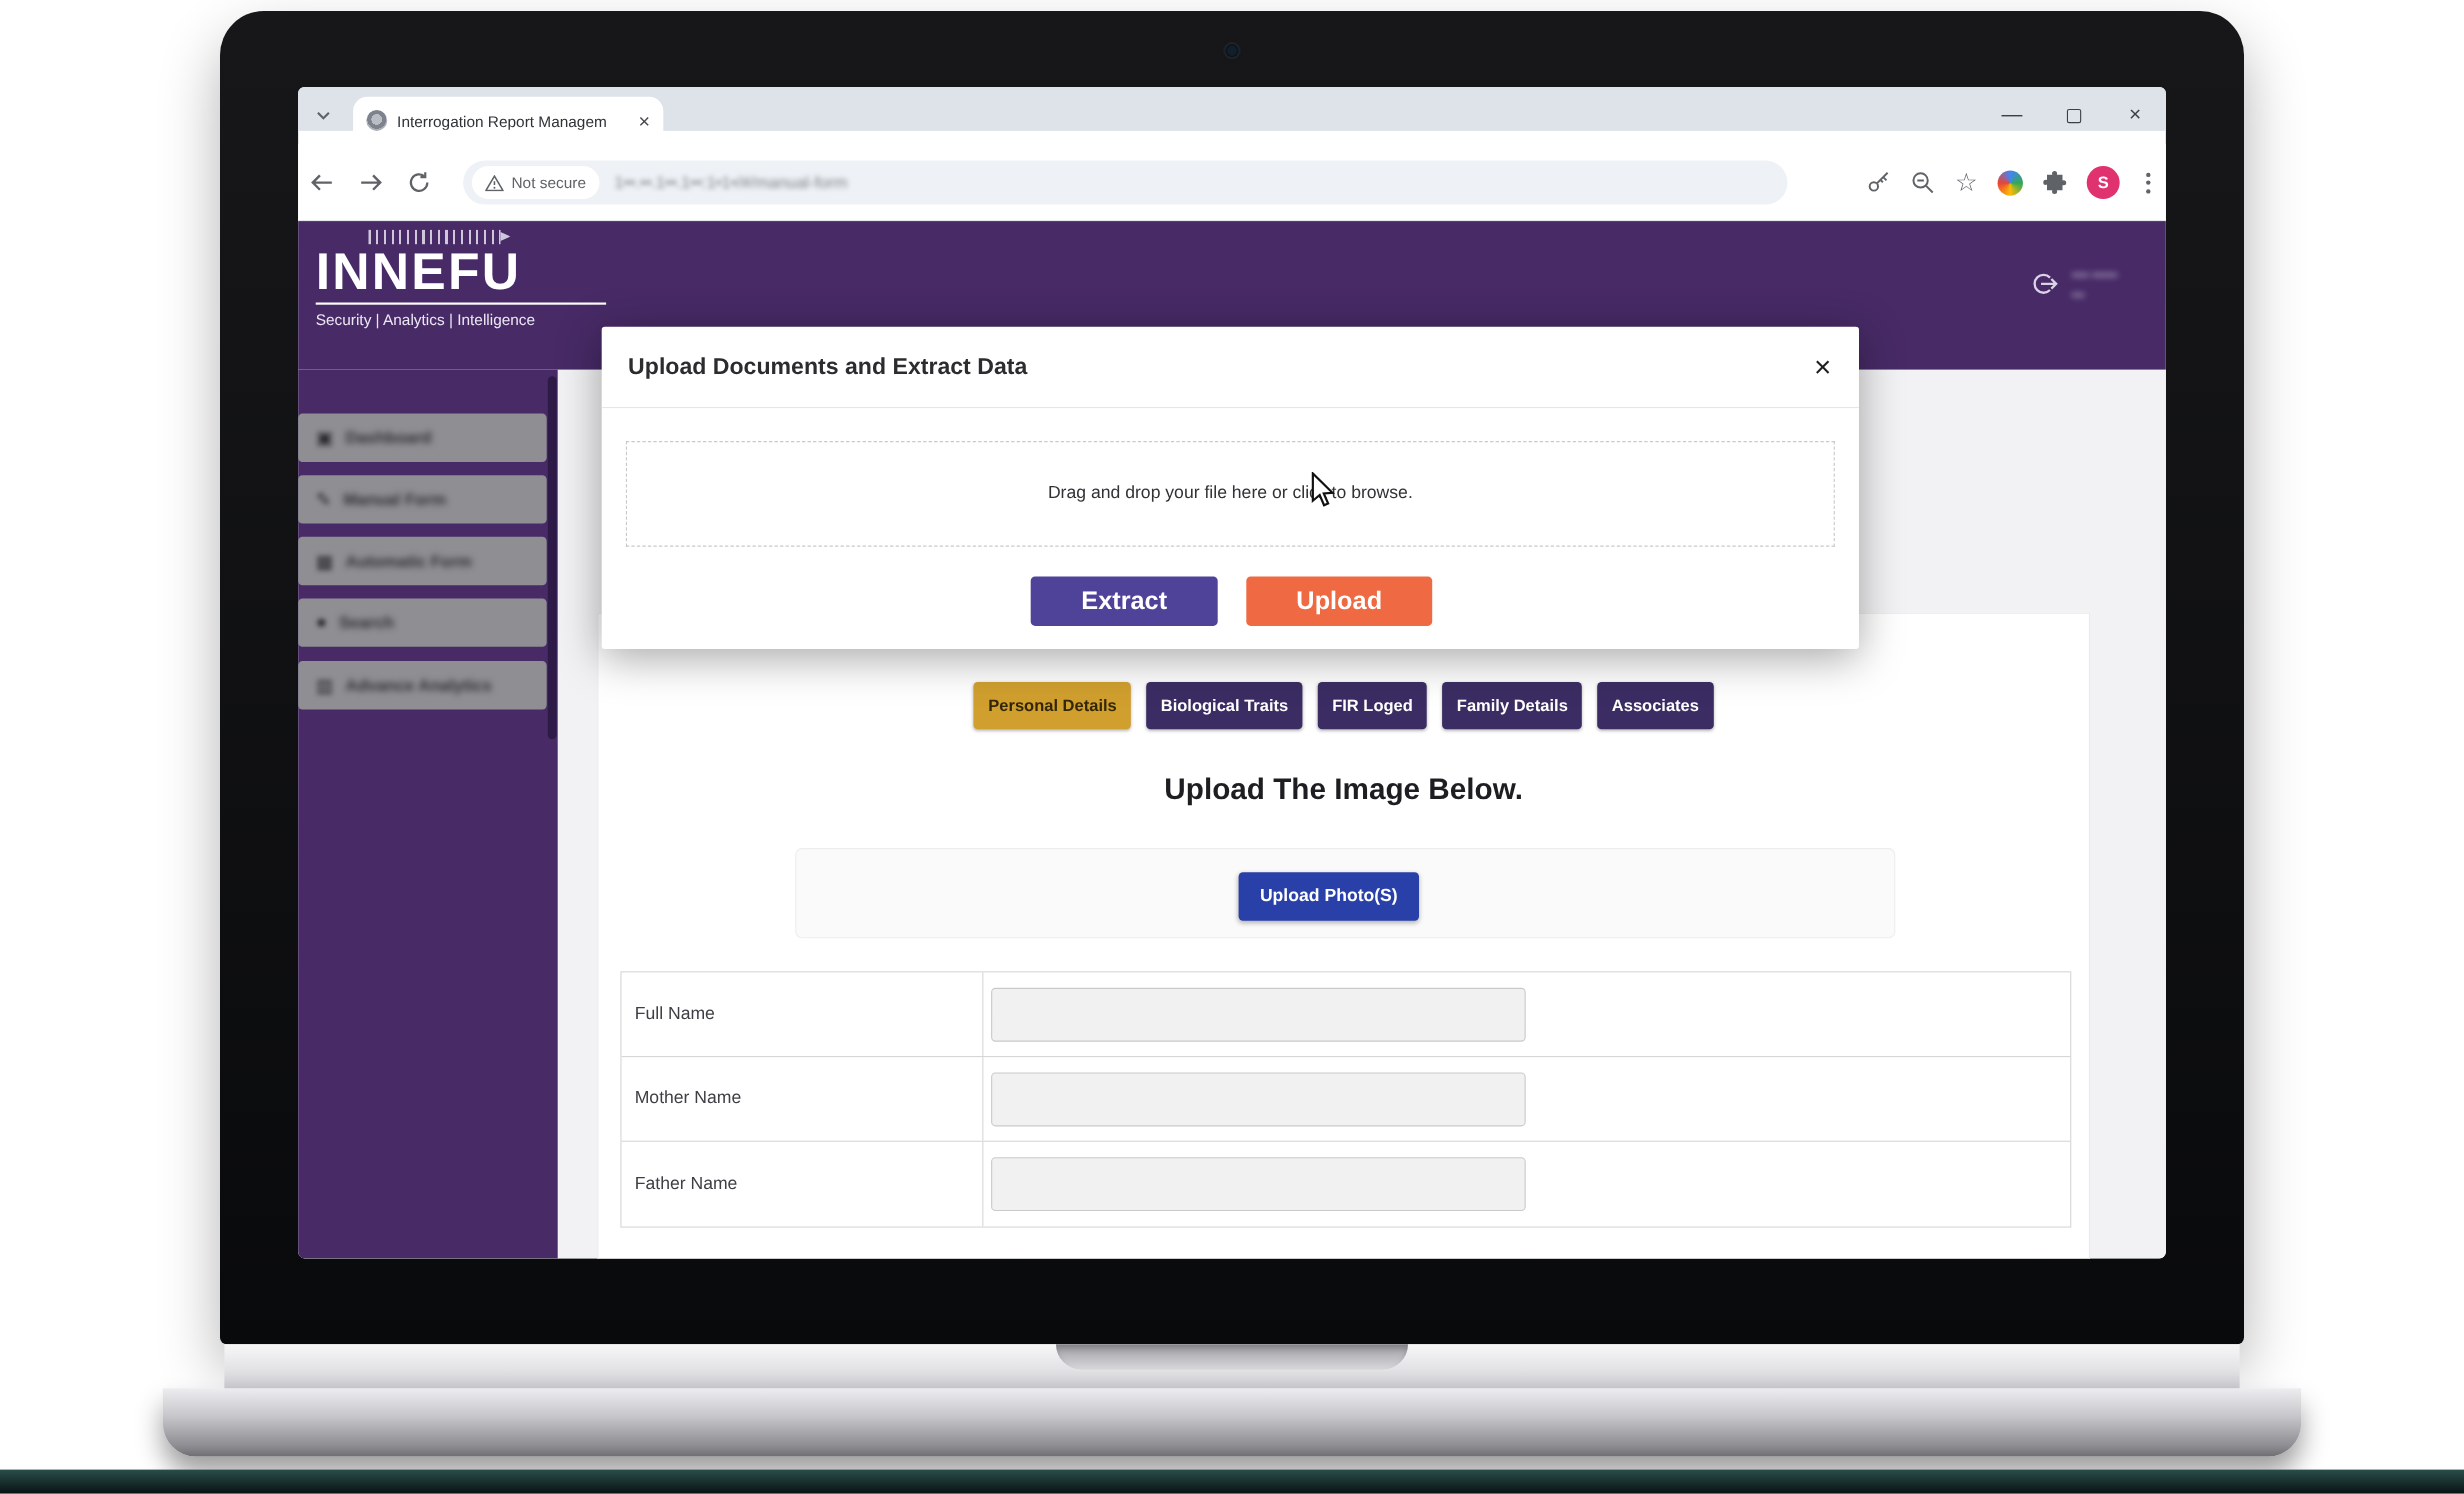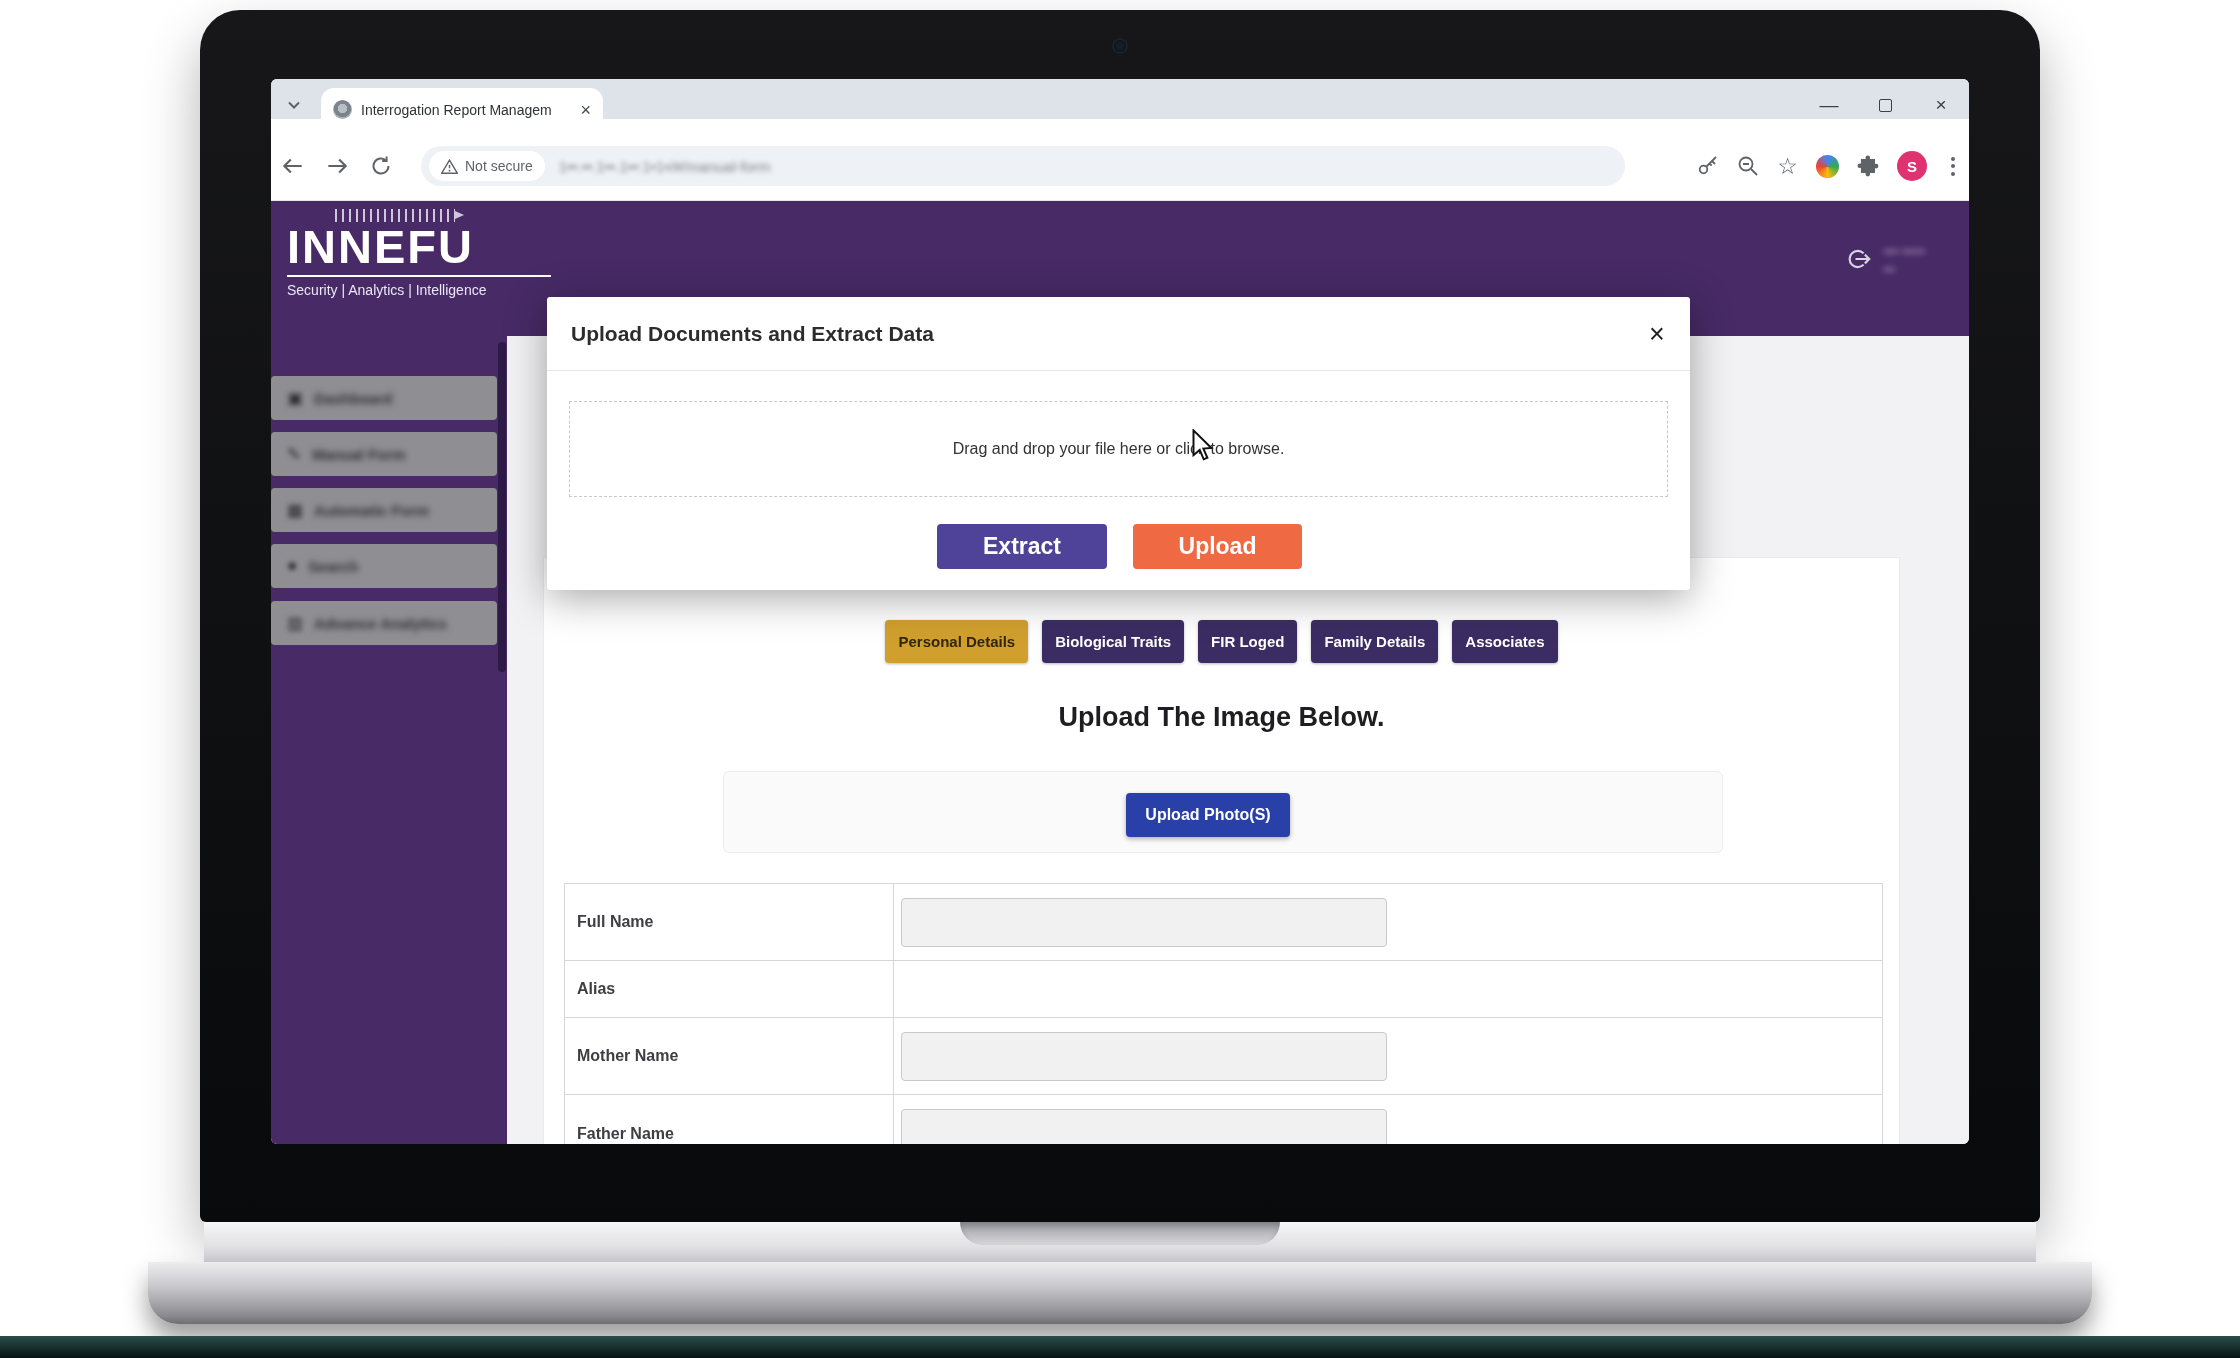--- a/index.html
+++ b/index.html
@@ -95,21 +95,21 @@
     border:1px solid #ededef;border-radius:6px;z-index:3;}
   .upload-btn{position:absolute;left:855px;top:714px;width:164px;height:44px;background:#2840a8;color:#fff;
     font-size:16px;font-weight:bold;border:none;border-radius:4px;display:flex;align-items:center;justify-content:center;
     box-shadow:0 2px 5px rgba(0,0,0,.3);z-index:4;}
 
   .form-table{position:absolute;left:293px;top:804px;width:1319px;border:1px solid #d6d6d8;background:#fff;z-index:3;}
   .frow{display:flex;border-bottom:1px solid #d6d6d8;}
   .frow:last-child{border-bottom:none;}
   .h77{height:77px;} .h57{height:57px;}
   .flabel{width:329px;border-right:1px solid #d6d6d8;display:flex;align-items:center;padding-left:12px;
-    font-size:16px;font-weight:bold;color:#3e3e44;}
+    font-size:16px;font-weight:normal;color:#3e3e44;}
   .fvalue{flex:1;display:flex;align-items:center;padding-left:7px;}
   .finput{width:486px;height:49px;background:#f1f1f2;border:1px solid #c9c9cc;border-radius:4px;}
 
   
   .modal{position:absolute;left:276px;top:218px;width:1143px;height:293px;background:#fff;border-radius:3px;
     box-shadow:0 8px 40px rgba(0,0,0,.35);z-index:10;}
   .modal-title{position:absolute;left:24px;top:0;height:73px;display:flex;align-items:center;
     font-size:21px;font-weight:bold;color:#2c2c30;}
   .modal-x{position:absolute;right:16px;top:20px;width:34px;height:34px;display:flex;align-items:center;justify-content:center;
     font-size:27px;color:#1f1f23;}
@@ -271,24 +271,20 @@
       <div class="upload-wrap"></div>
       <button class="upload-btn">Upload Photo(S)</button>
 
       <div class="form-table">
         <div class="frow h77">
           <div class="flabel">Full Name</div>
           <div class="fvalue">
               <div class="finput"></div>
             </div>
         </div>
-        <div class="frow h57">
-          <div class="flabel">Alias</div>
-          <div class="fvalue"></div>
-        </div>
         <div class="frow h77">
           <div class="flabel">Mother Name</div>
           <div class="fvalue">
               <div class="finput"></div>
             </div>
         </div>
         <div class="frow h77">
           <div class="flabel">Father Name</div>
           <div class="fvalue">
               <div class="finput"></div>

